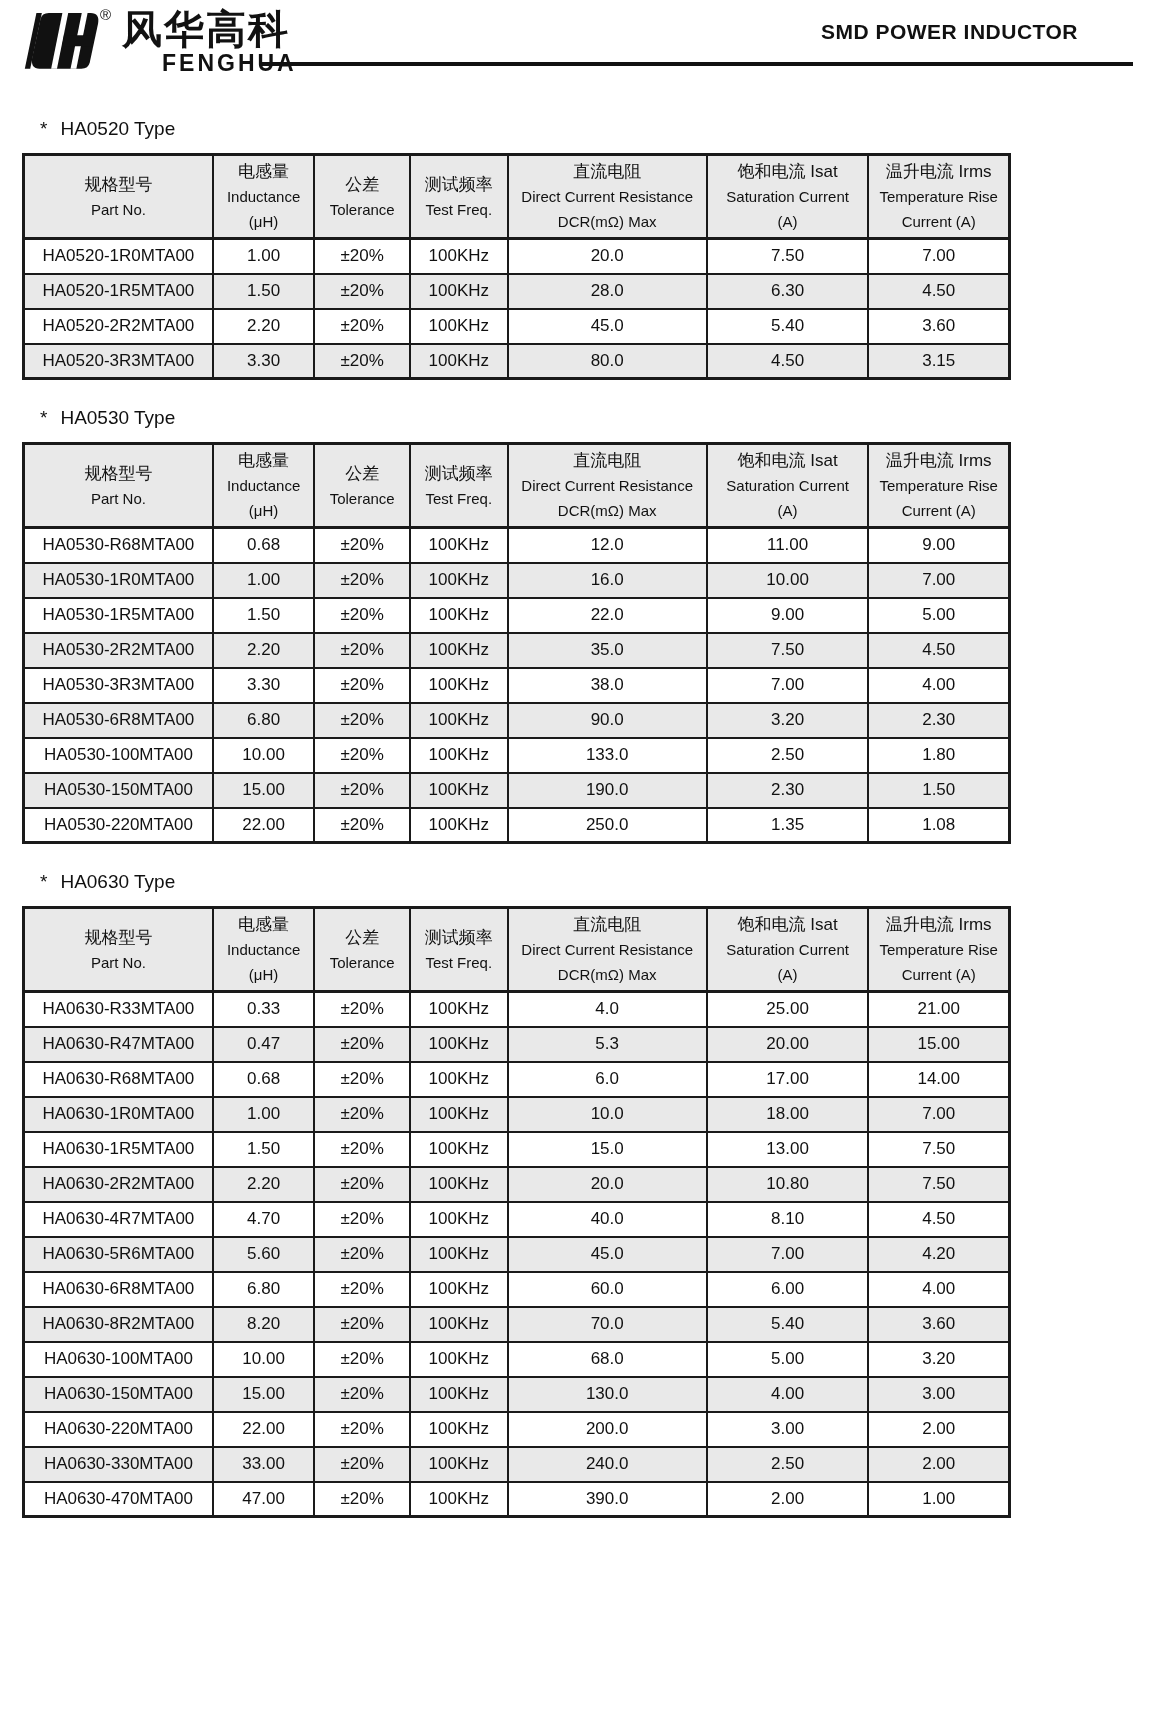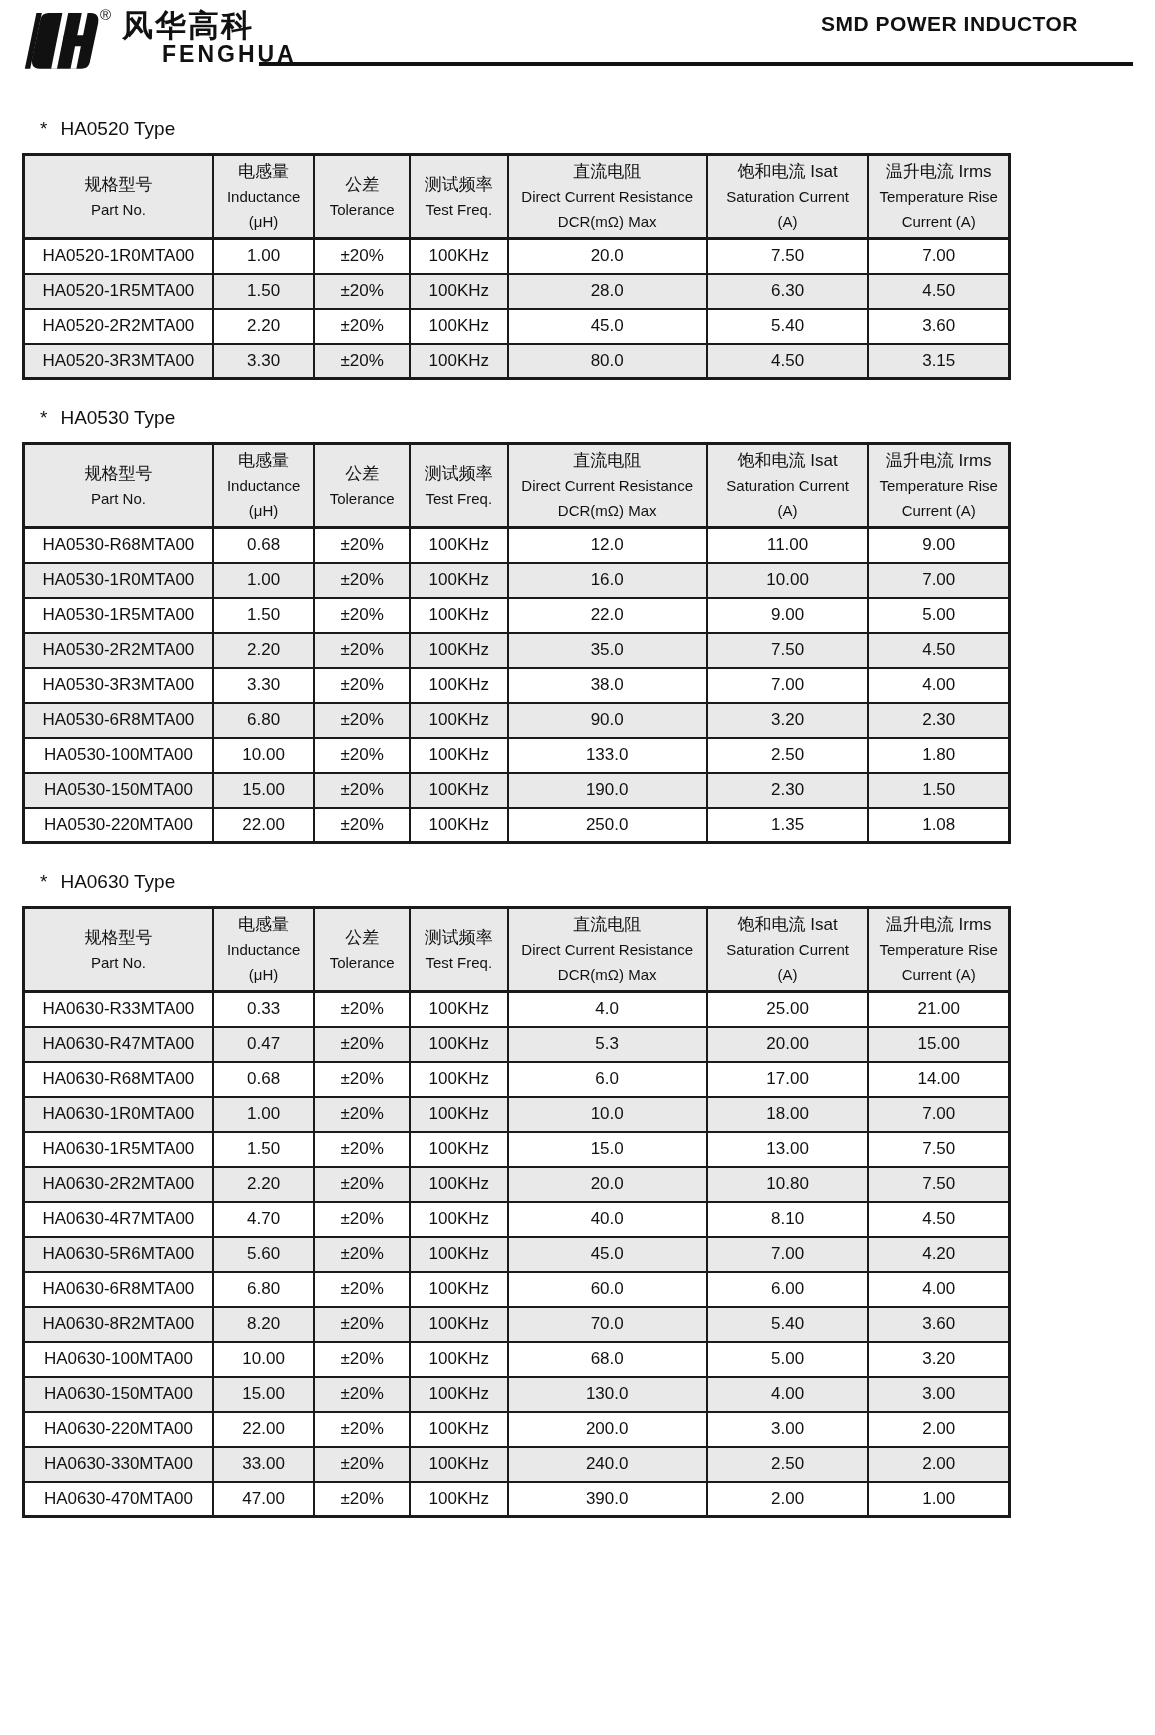--- a/index.html
+++ b/index.html
@@ -13,24 +13,24 @@
 
   
   .doc-header { position: relative; height: 74px; padding-top: 9px; display: flex; align-items: flex-start; }
   .logo { position: relative; width: 92px; height: 62px; flex: 0 0 auto; }
   .logo svg { width: 80px; height: 62px; display: block; }
   .reg {
     position: absolute; top: -2px; left: 78px;
     font-size: 15px; line-height: 1; color: #111;
   }
   .brand { margin-left: 8px; margin-top: 1px; }
-  .brand-cn { font-size: 31px; font-weight: bold; letter-spacing: 2px; line-height: 1.02; white-space: nowrap; font-family: Liberation Serif, serif; }
+  .brand-cn { font-size: 40px; font-weight: bold; letter-spacing: 2px; line-height: 1.02; white-space: nowrap; font-family: Liberation Serif, serif; }
   .brand-en { font-size: 23px; font-weight: bold; letter-spacing: 3px; line-height: 1.0; margin-top: 1px; white-space: nowrap; margin-left: 40px; }
   .doc-title {
-    position: absolute; right: 55px; top: 12px;
+    position: absolute; right: 55px; top: 20px;
     font-size: 21px; font-weight: bold; letter-spacing: 0.5px; white-space: nowrap;
   }
   .header-rule { position: absolute; left: 237px; right: 0; top: 62px; height: 4px; background: #111; }
 
   
   .section-title {
     font-size: 19px; margin: 27px 0 13px 18px;
     display: flex; align-items: baseline; gap: 13px; white-space: nowrap;
   }
   .section-title.st-first { margin-top: 44px; }

